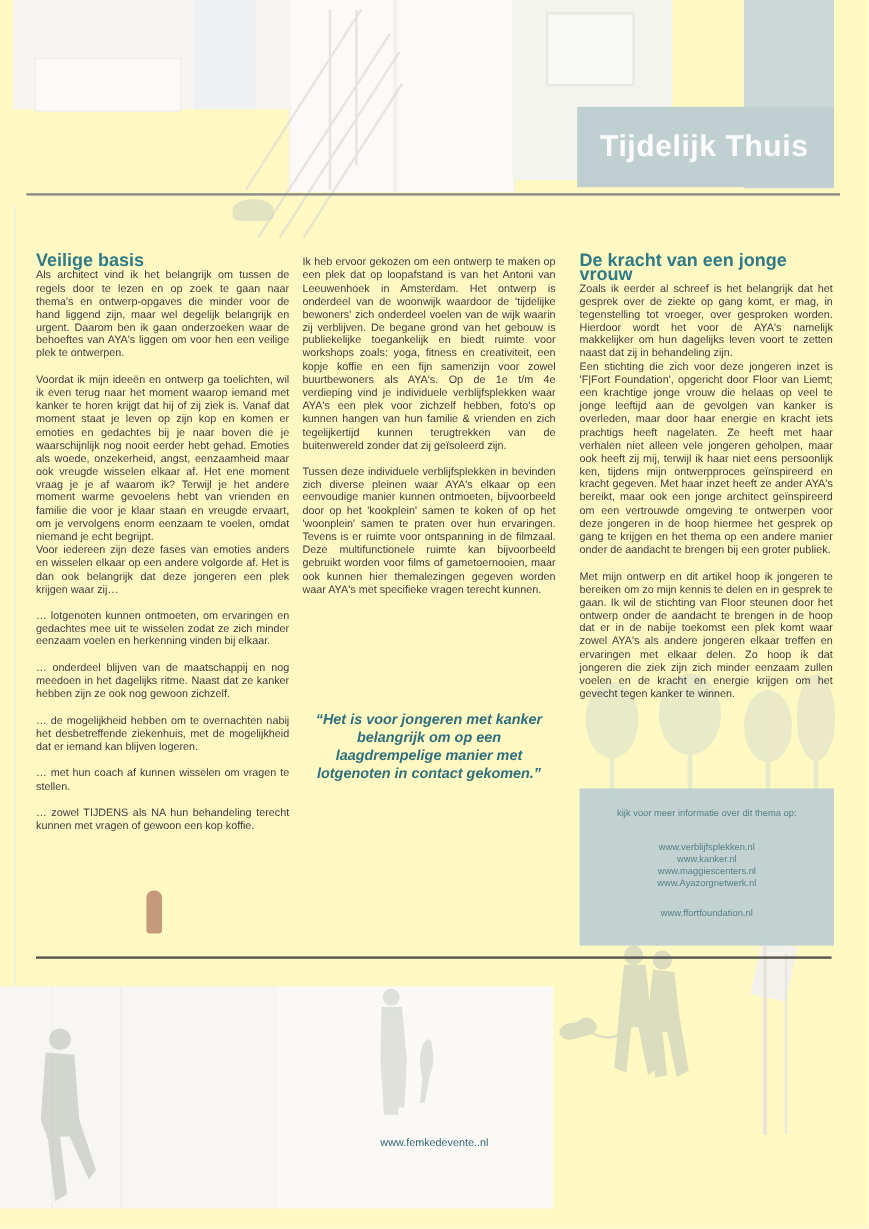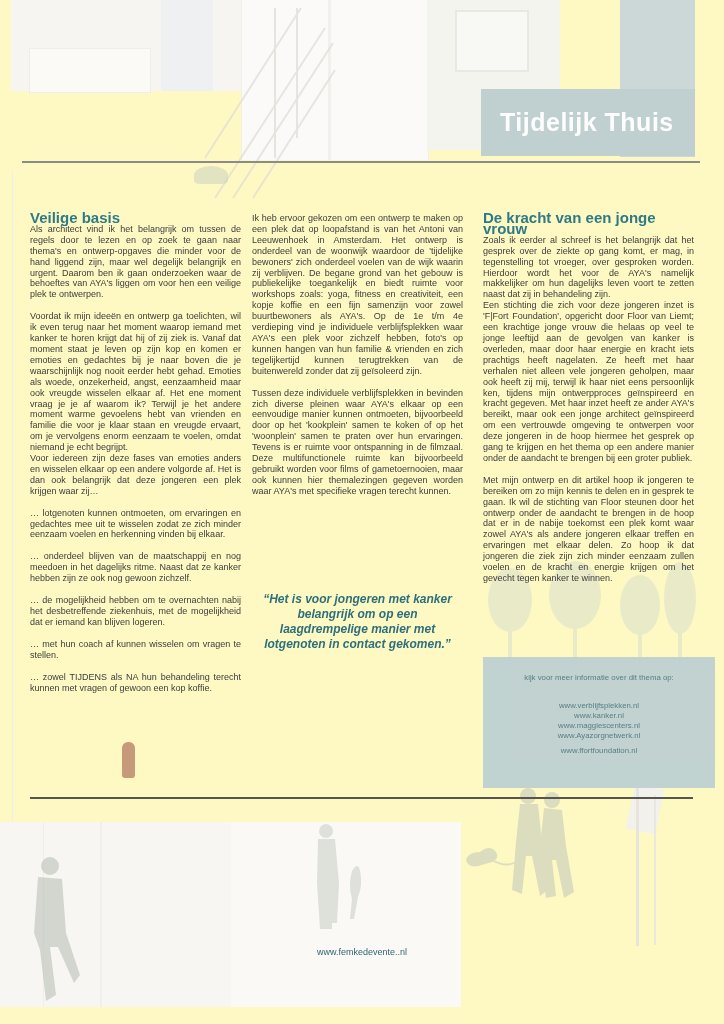--- a/index.html
+++ b/index.html
@@ -48,27 +48,27 @@
   .p{margin:0 0 11px;text-align:justify;hyphens:auto;-webkit-hyphens:auto;}
   .p.tight{margin-bottom:0;}
   
   .quote{
     position:absolute;left:252px;top:592px;width:211px;
     font-size:12px;line-height:15px;font-weight:bold;font-style:italic;
     color:var(--quote-color,#2d6f7c);text-align:center;
   }
   
   .info-box{
-    position:absolute;left:483px;top:657px;width:232px;height:131px;
+    position:absolute;left:483px;top:657px;width:212px;height:131px;
     background:var(--info-box-bg,#bccfd2);opacity:.92;
     text-align:center;color:var(--link-color,#4a757e);
   }
   .info-box .intro{margin-top:16px;font-size:7.8px;}
   .info-box .links{margin-top:19px;font-size:7.8px;line-height:10px;}
-  .info-box .links .last{margin-top:5px;}
+  .info-box .links .last{margin-top:15px;}
   
   .footer-url{
     position:absolute;left:0;right:0;top:947px;text-align:center;
     font-size:9px;color:var(--footer-color,#31656f);
   }
 </style>
 </head>
 <body>
 
 <div class="page">

